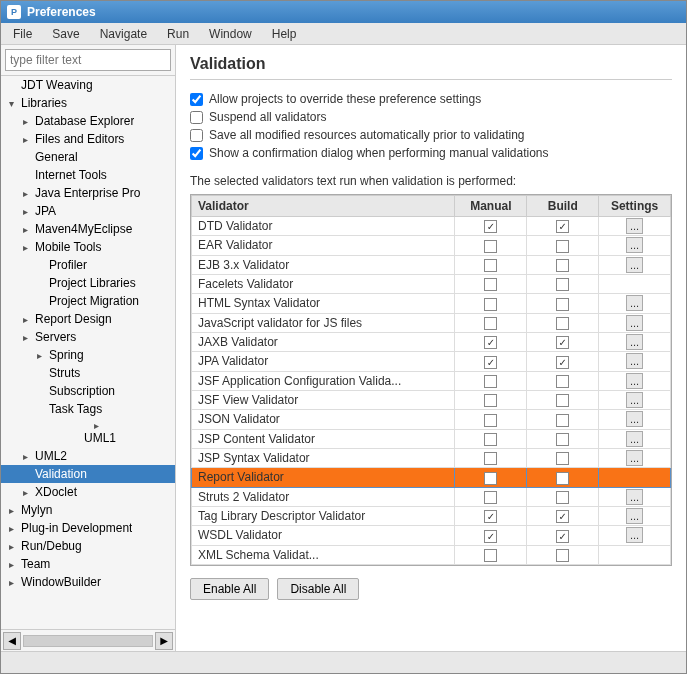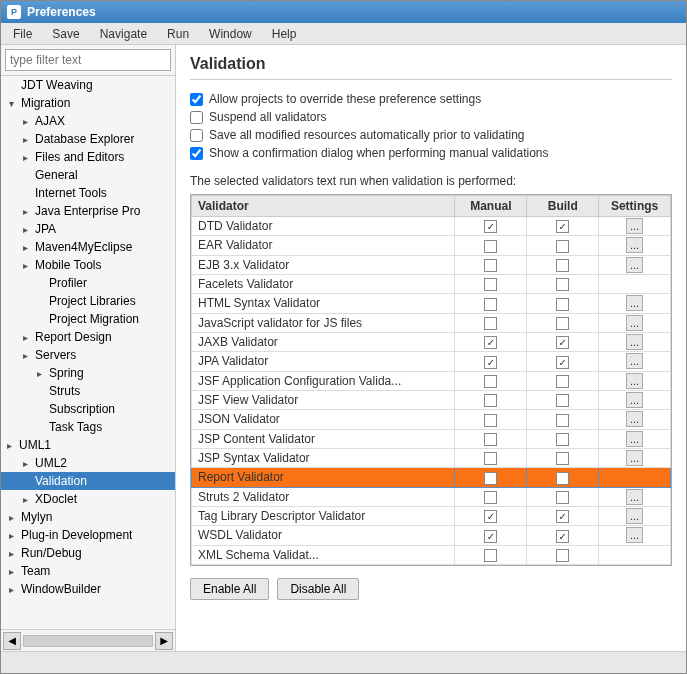--- a/index.html
+++ b/index.html
@@ -92,25 +92,21 @@
       <div class="filter-input-wrap">
         <input class="filter-input" type="text" placeholder="type filter text" style="">
       </div>
       <div class="tree-area" id="tree-container">
       <div class="tree-item" style="padding-left: 8px;">
             <span class="arrow leaf"></span>
             <span class="tree-label">JDT Weaving</span>
           </div>
           <div class="tree-item" style="padding-left: 8px;">
             <span class="arrow open"></span>
-            <span class="tree-label">Migration</span>
-          </div>
-          <div class="tree-item" style="padding-left: 22px;">
-            <span class="arrow closed"></span>
-            <span class="tree-label">AJAX</span>
+            <span class="tree-label">Libraries</span>
           </div>
           <div class="tree-item" style="padding-left: 22px;">
             <span class="arrow closed"></span>
             <span class="tree-label">Database Explorer</span>
           </div>
           <div class="tree-item" style="padding-left: 22px;">
             <span class="arrow closed"></span>
             <span class="tree-label">Files and Editors</span>
           </div>
           <div class="tree-item" style="padding-left: 22px;">
@@ -166,21 +162,21 @@
             <span class="tree-label">Struts</span>
           </div>
           <div class="tree-item" style="padding-left: 36px;">
             <span class="arrow leaf"></span>
             <span class="tree-label">Subscription</span>
           </div>
           <div class="tree-item" style="padding-left: 36px;">
             <span class="arrow leaf"></span>
             <span class="tree-label">Task Tags</span>
           </div>
-          <div class="tree-item" style="padding-left: 6px;">
+          <div class="tree-item" style="padding-left: 24px; flex-direction: column;">
             <span class="arrow closed"></span>
             <span class="tree-label">UML1</span>
           </div>
           <div class="tree-item" style="padding-left: 22px;">
             <span class="arrow closed"></span>
             <span class="tree-label">UML2</span>
           </div>
           <div class="tree-item highlighted" style="padding-left: 22px;">
             <span class="arrow leaf"></span>
             <span class="tree-label">Validation</span>

